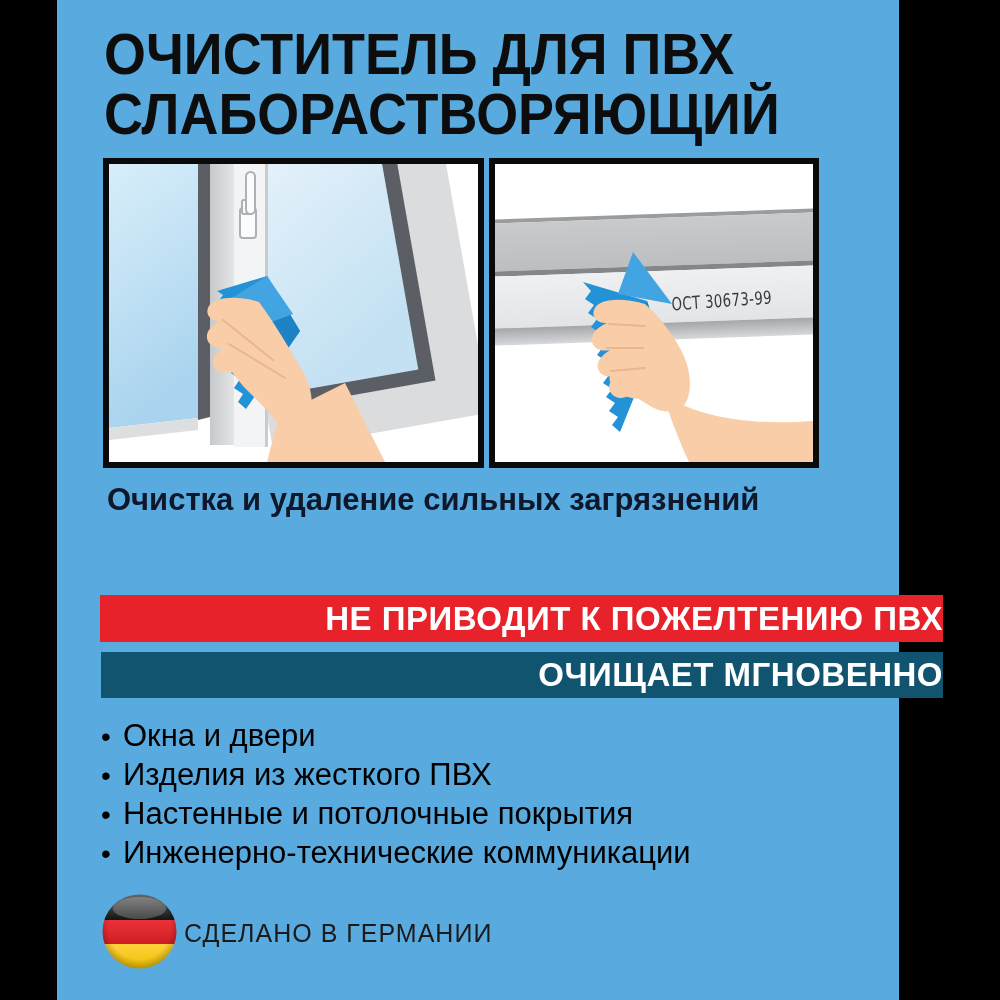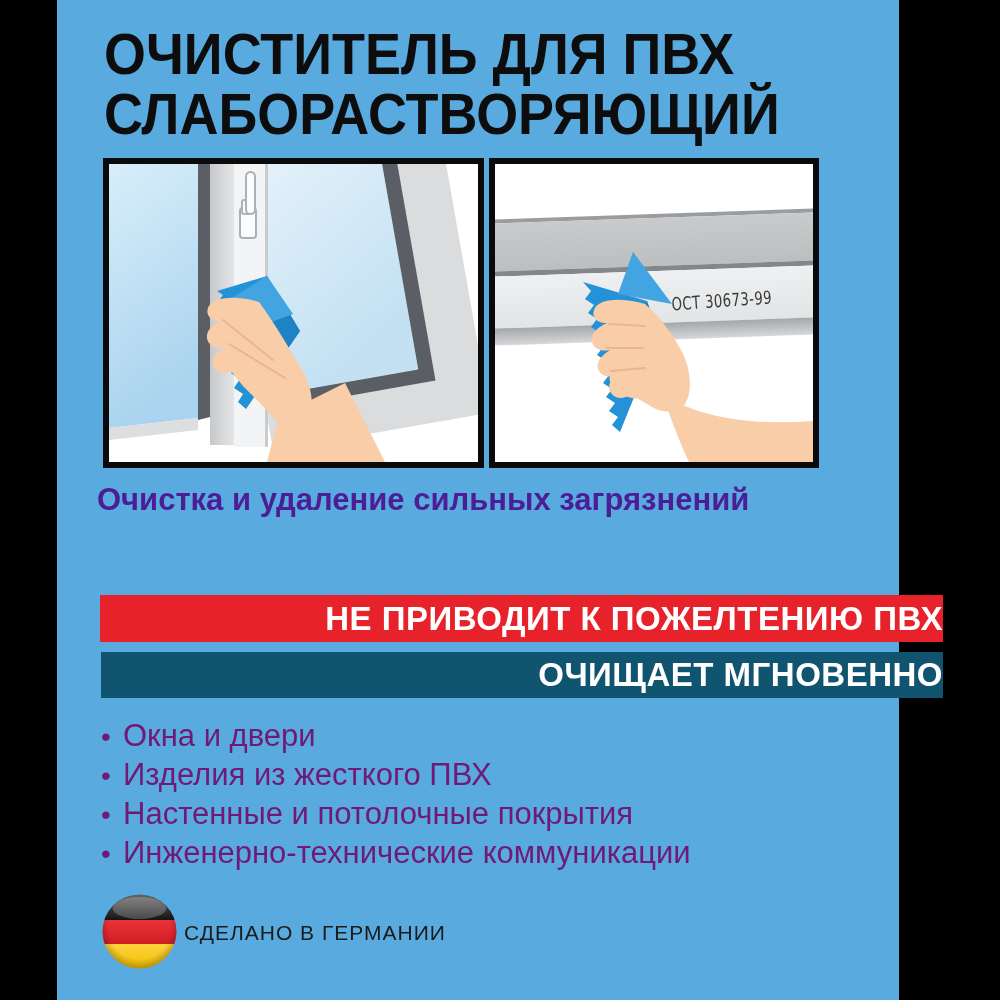--- a/index.html
+++ b/index.html
@@ -23,41 +23,41 @@
   .panel {
     position: absolute; top: 158px; height: 310px;
     background: #ffffff; border: 6px solid #0a0a0a; box-sizing: border-box;
     overflow: hidden;
   }
   .panel.p1 { left: 103px; width: 381px; }
   .panel.p2 { left: 489px; width: 330px; }
   .panel svg { display: block; width: 100%; height: 100%; }
 
   .features {
-    position: absolute; left: 97px; top: 484px;
-    font-size: 31px; font-weight: bold; color: #4c1d95; line-height: 32px;
+    position: absolute; left: 107px; top: 484px;
+    font-size: 31px; font-weight: bold; color: #0f172a; line-height: 32px;
     white-space: nowrap;
   }
 
   .banner {
     position: absolute; color: #ffffff; font-weight: bold; font-size: 33px;
     display: flex; align-items: center; box-sizing: border-box;
     letter-spacing: 0.5px; white-space: nowrap; justify-content: flex-end;
   }
   .banner.red  { left: 100px; top: 595px; width: 843px; height: 47px; background: #e8222a; padding-left: 29px; }
   .banner.teal { left: 101px; top: 652px; width: 842px; height: 46px; background: #10546f; }
 
-  .apps { position: absolute; left: 101px; top: 716px; font-size: 31px; color: #701a75; }
+  .apps { position: absolute; left: 101px; top: 716px; font-size: 31px; color: #000000; }
   .app-item { height: 39px; line-height: 39px; white-space: nowrap; }
   .app-item .bullet { display: inline-block; width: 22px; font-size: 28px; }
 
   .flag { position: absolute; left: 102px; top: 893px; width: 75px; height: 77px; }
   .made-in {
     position: absolute; left: 184px; top: 919px; line-height: 28px;
-    font-size: 21px; letter-spacing: 1px; color: #1b1b1b; white-space: nowrap; text-align: center;
+    font-size: 25px; letter-spacing: 1px; color: #1b1b1b; white-space: nowrap; text-align: center;
   }
 </style>
 </head>
 <body>
 
 <div class="stage">
 
   <div class="pillar left"></div>
   <div class="pillar right"></div>
 

